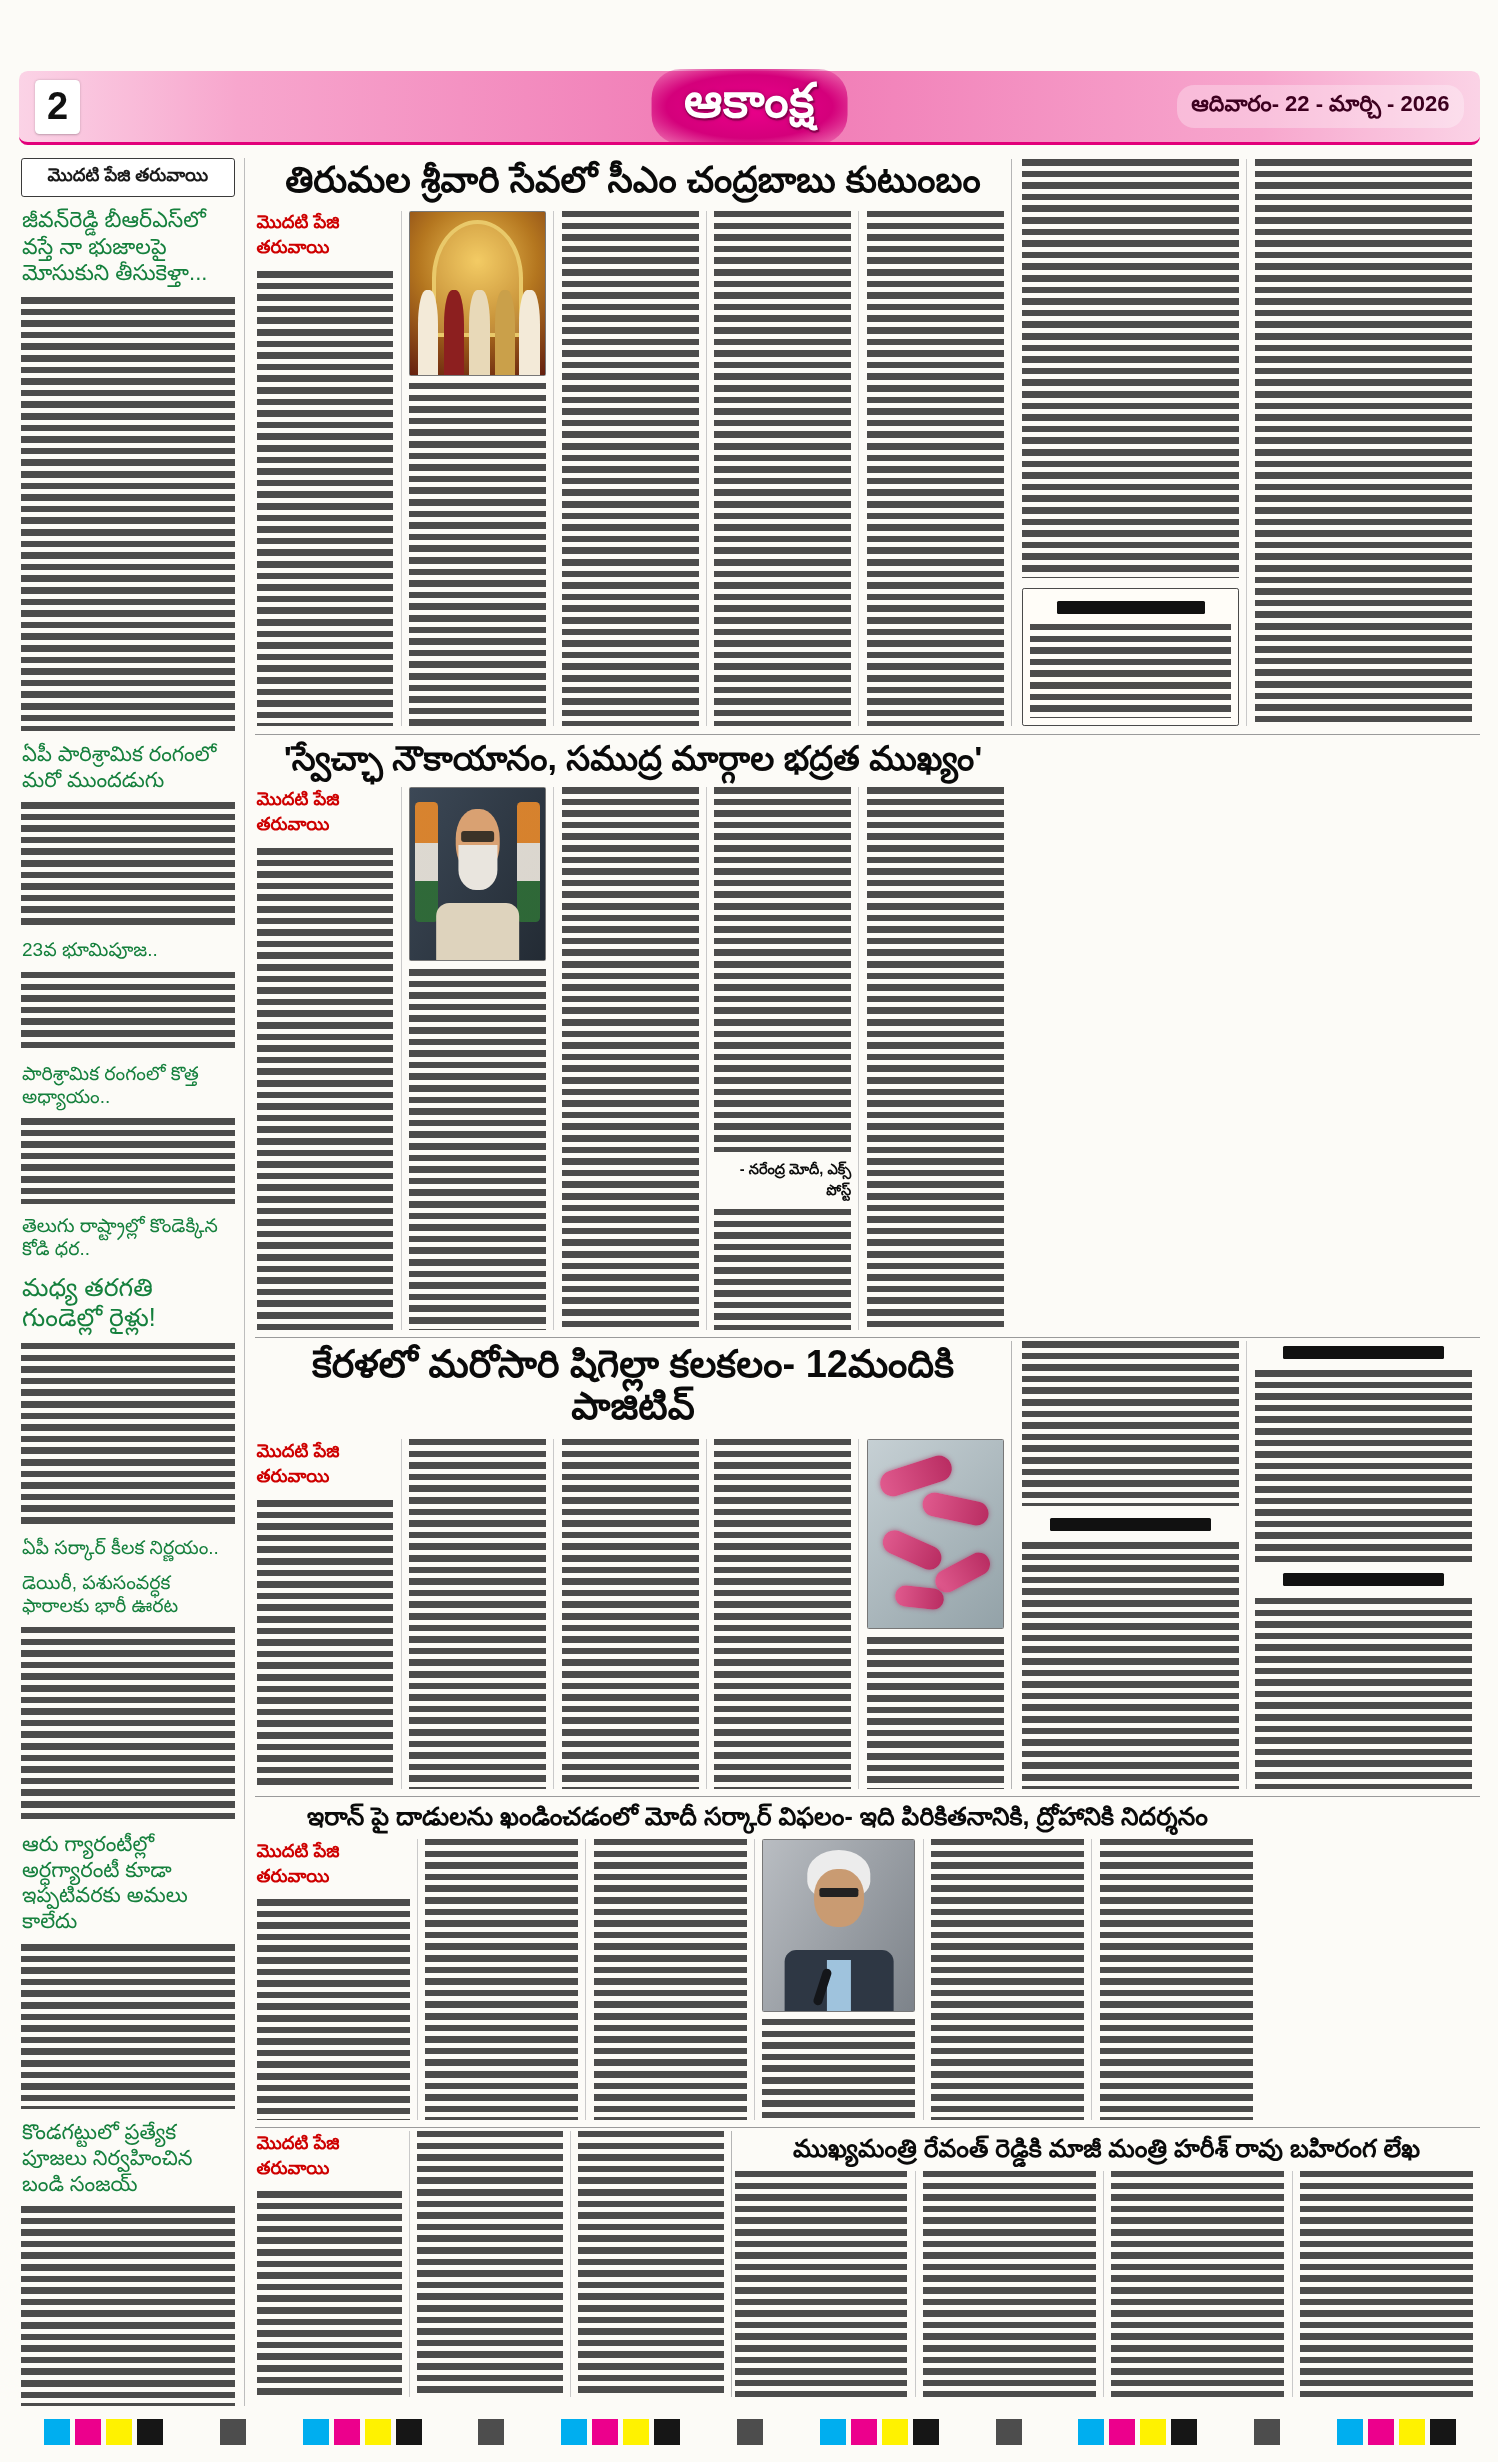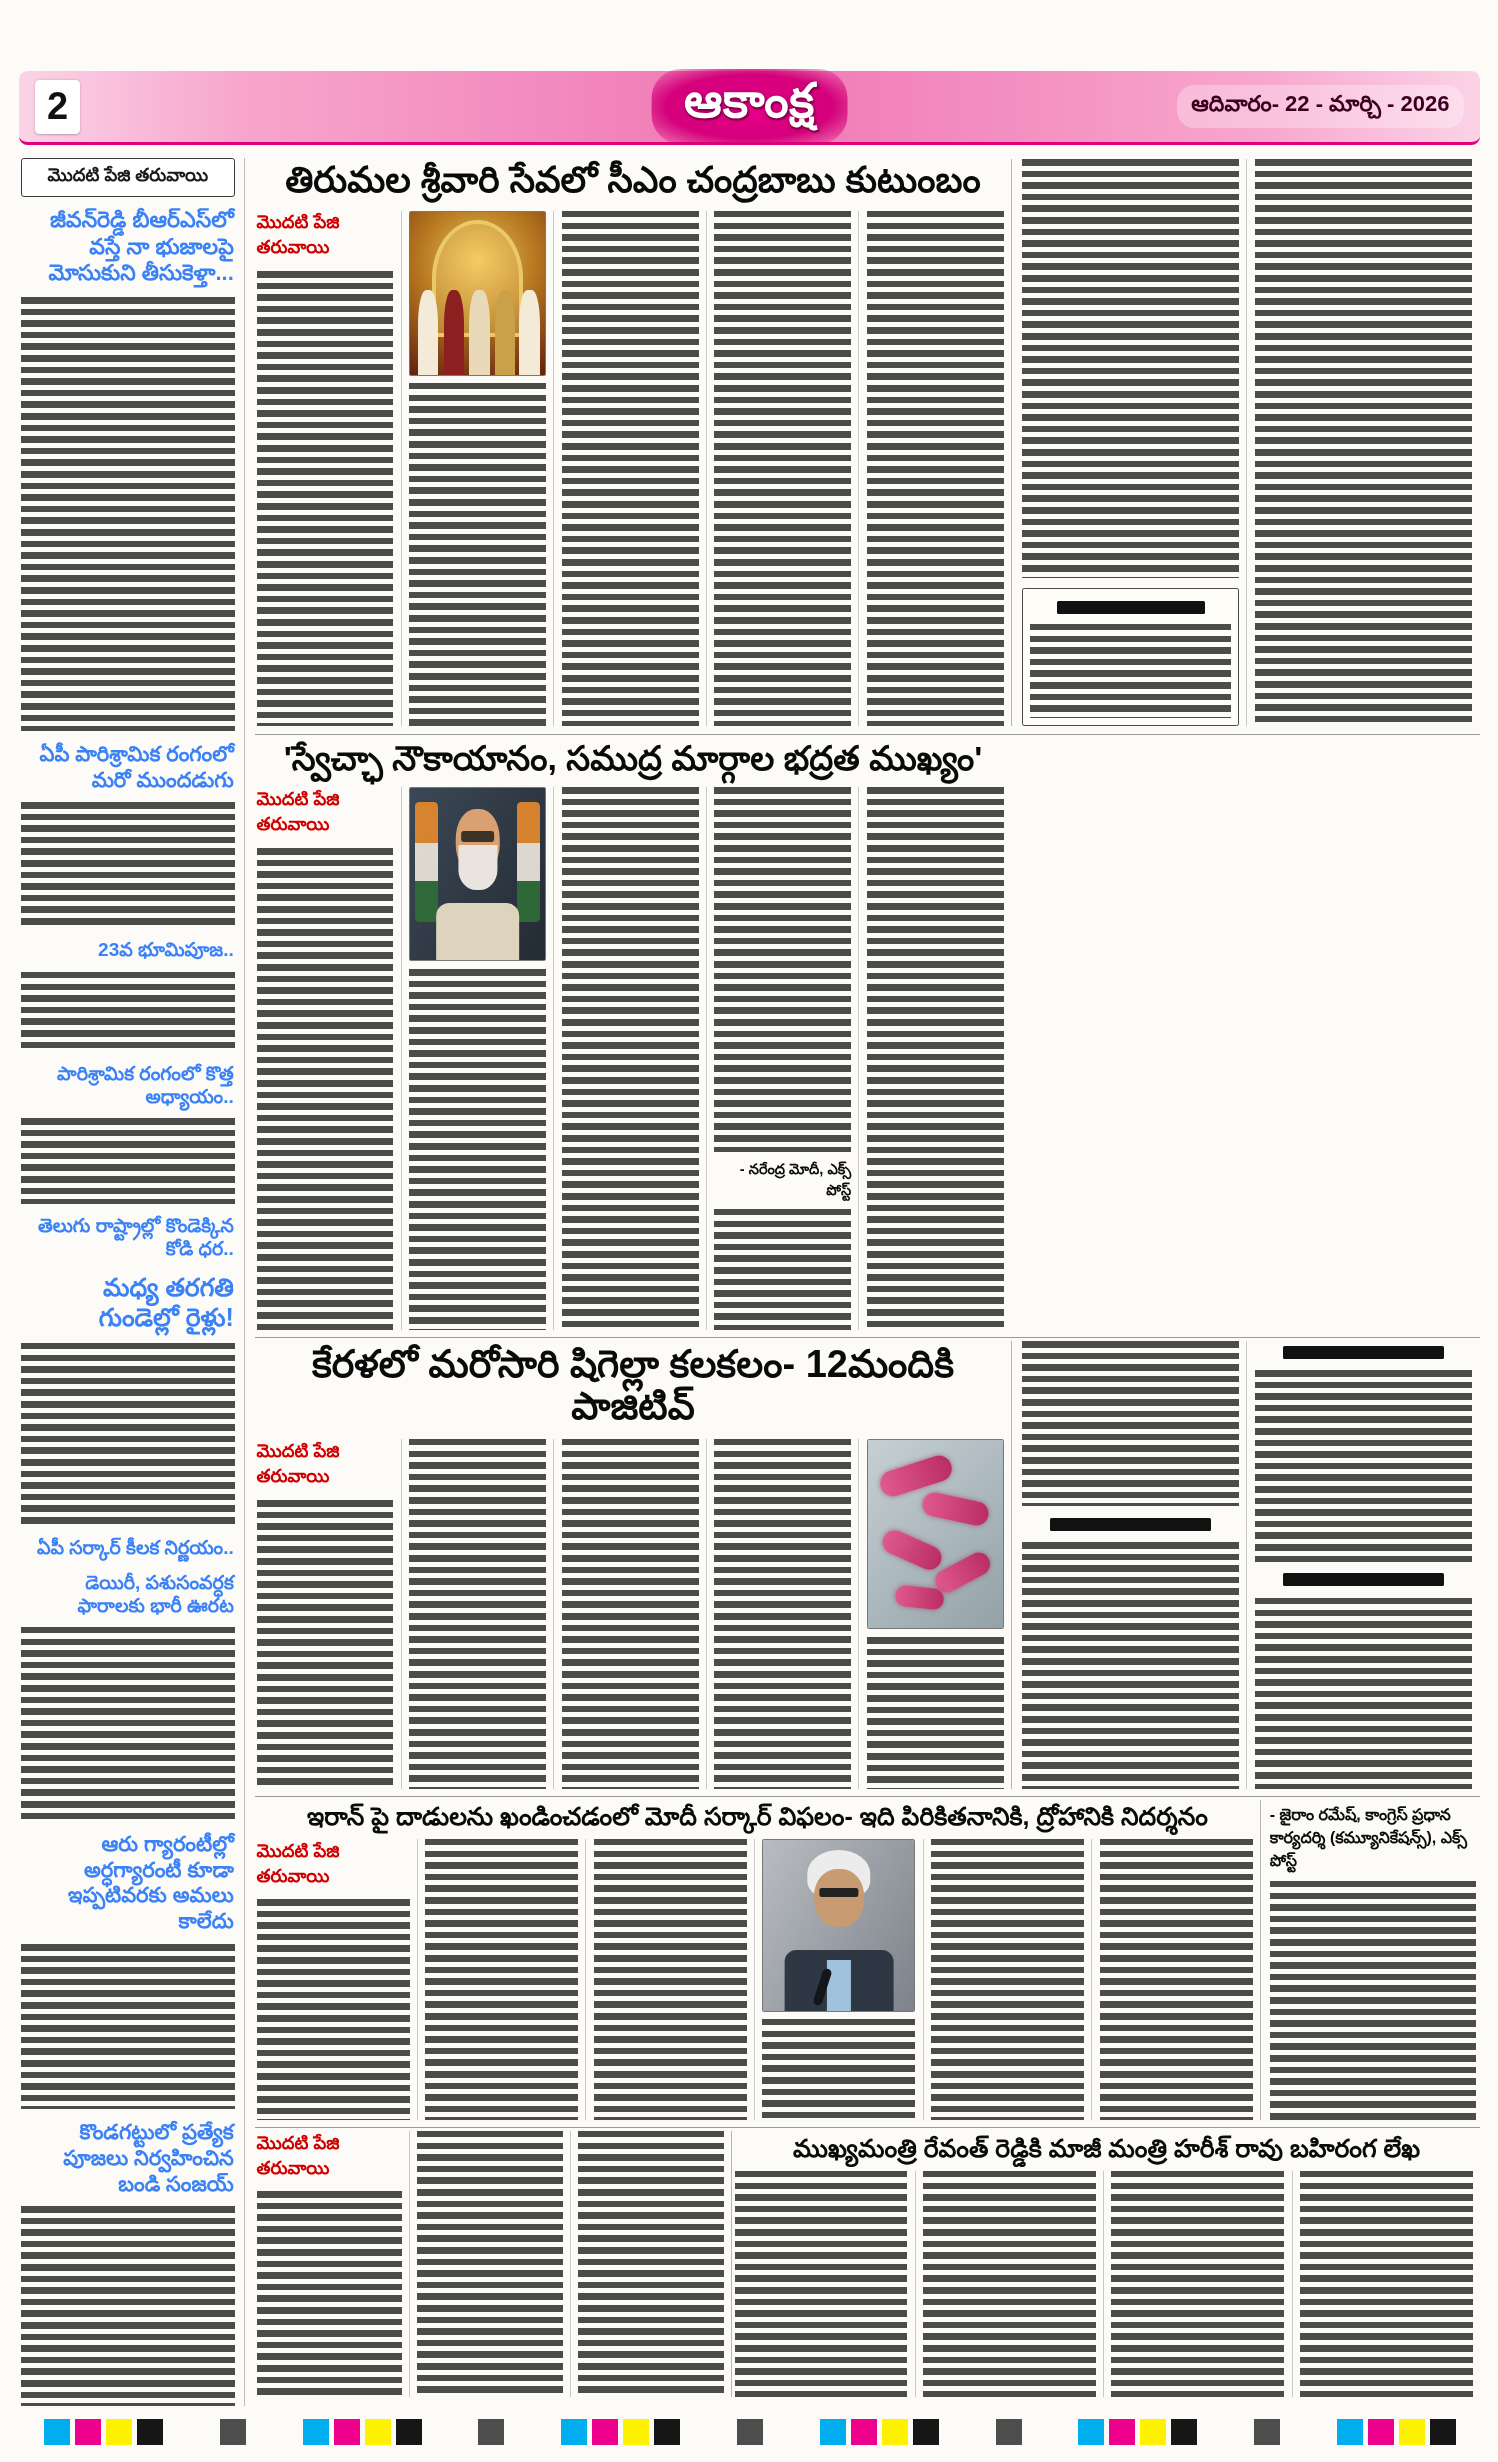--- a/index.html
+++ b/index.html
@@ -52,21 +52,21 @@
   
   .leftcol{
     position:absolute;left:19px;top:158px;width:226px;height:2248px;
     border-right:0.7px solid #bdbdbd;padding:0 8.7px 0 1.5px;
     display:flex;flex-direction:column;gap:8.7px;overflow:hidden;
   }
   .contbox{
     flex:0 0 auto;border:1.5px solid #3a3a3a;border-radius:2.9px;background:#fff;
     text-align:center;font-weight:bold;font-size:18px;color:#1a1a1a;padding:5.8px 2.9px;
   }
-  .lh{font-weight:700;text-align:right;color:#3b82f6;line-height:1.22;flex:0 0 auto;padding:1.5px}
+  .lh{font-weight:400;text-align:left;color:#15803d;line-height:1.22;flex:0 0 auto;padding:1.5px}
   .lh-a{font-size:22px}
   .lh-b{font-size:21px}
   .lh-sm{font-size:19px}
   .lh-big{font-size:25px}
 
   
   .main{
     position:absolute;left:255px;top:156px;width:1225px;height:2248px;
     display:flex;flex-direction:column;
   }
@@ -343,24 +343,20 @@
           <div class="tx"></div>
         </div>
         <div class="col">
             <div class="tx"></div>
           </div>
         <div class="col">
             <div class="tx"></div>
           </div>
       </div>
     </div>
-    <div class="band-right">
-      <div class="attr">- జైరాం రమేష్, కాంగ్రెస్ ప్రధాన కార్యదర్శి (కమ్యూనికేషన్స్), ఎక్స్ పోస్ట్</div>
-      <div class="tx"></div>
-    </div>
   </section>
 
   <section class="band band5">
     <div class="band5-left">
       <div class="cols">
         <div class="col">
           <div class="contlabel">మొదటి పేజి తరువాయి</div>
           <div class="tx"></div>
         </div>
         <div class="col">

